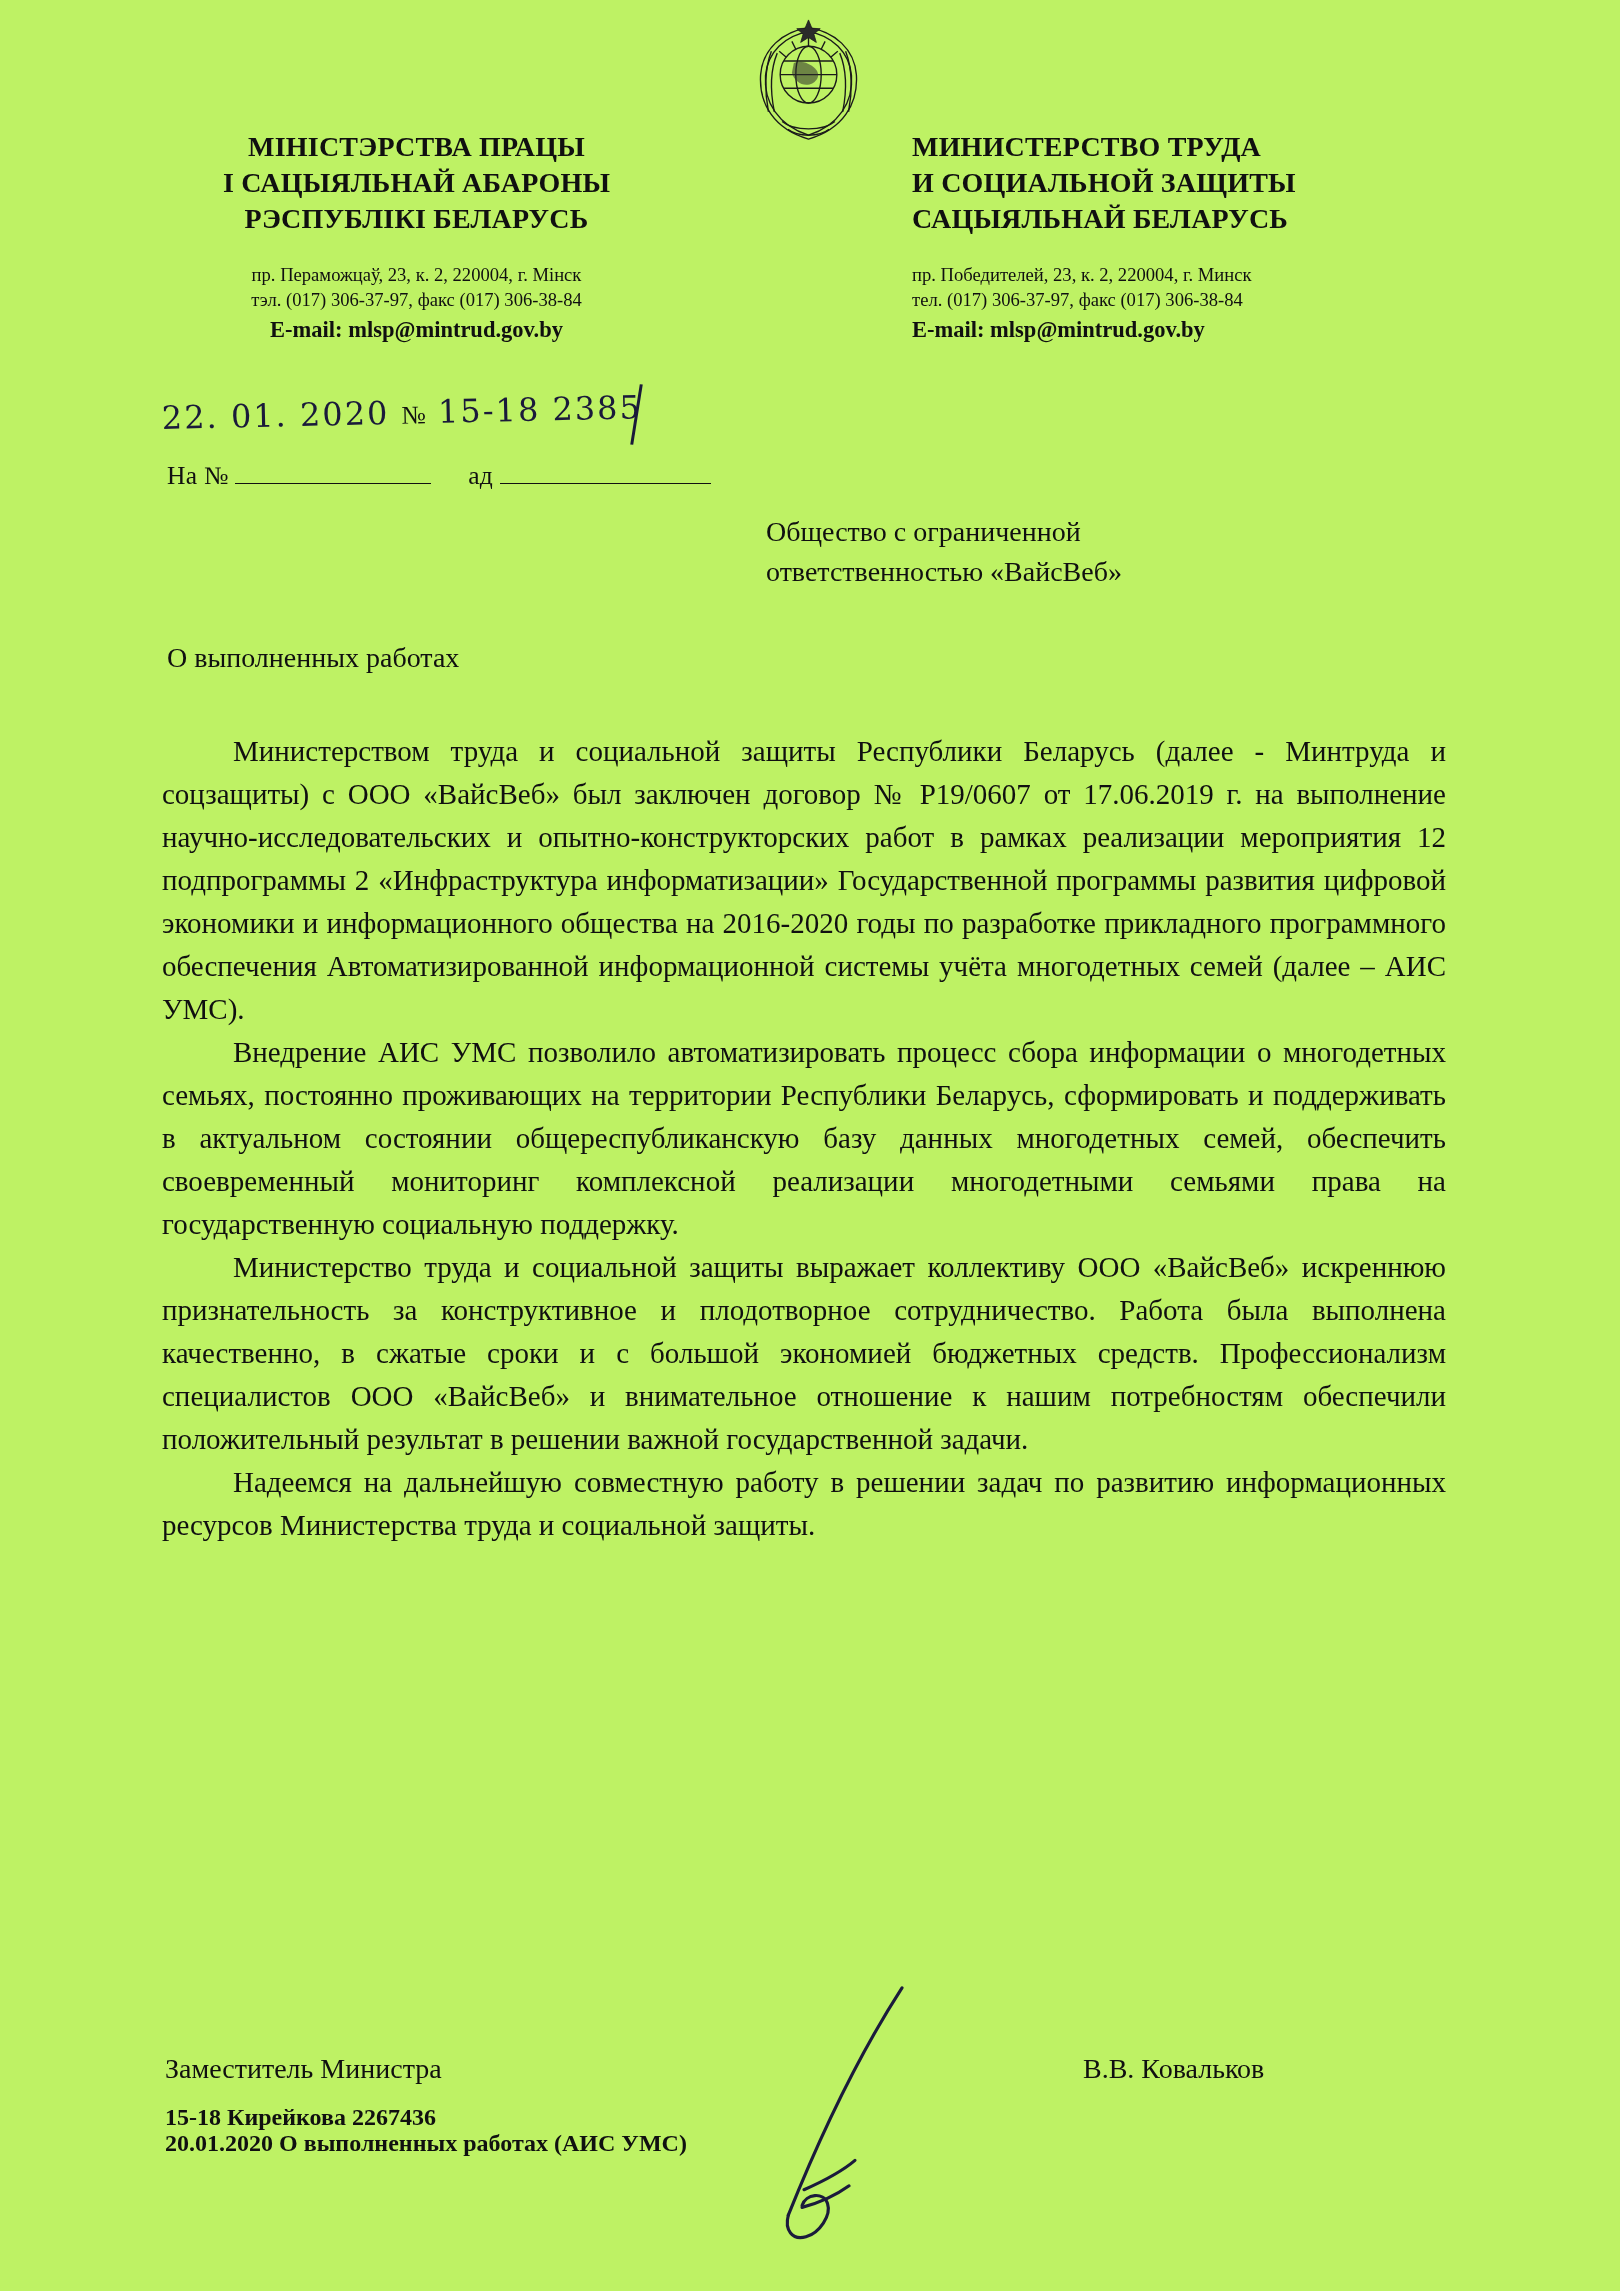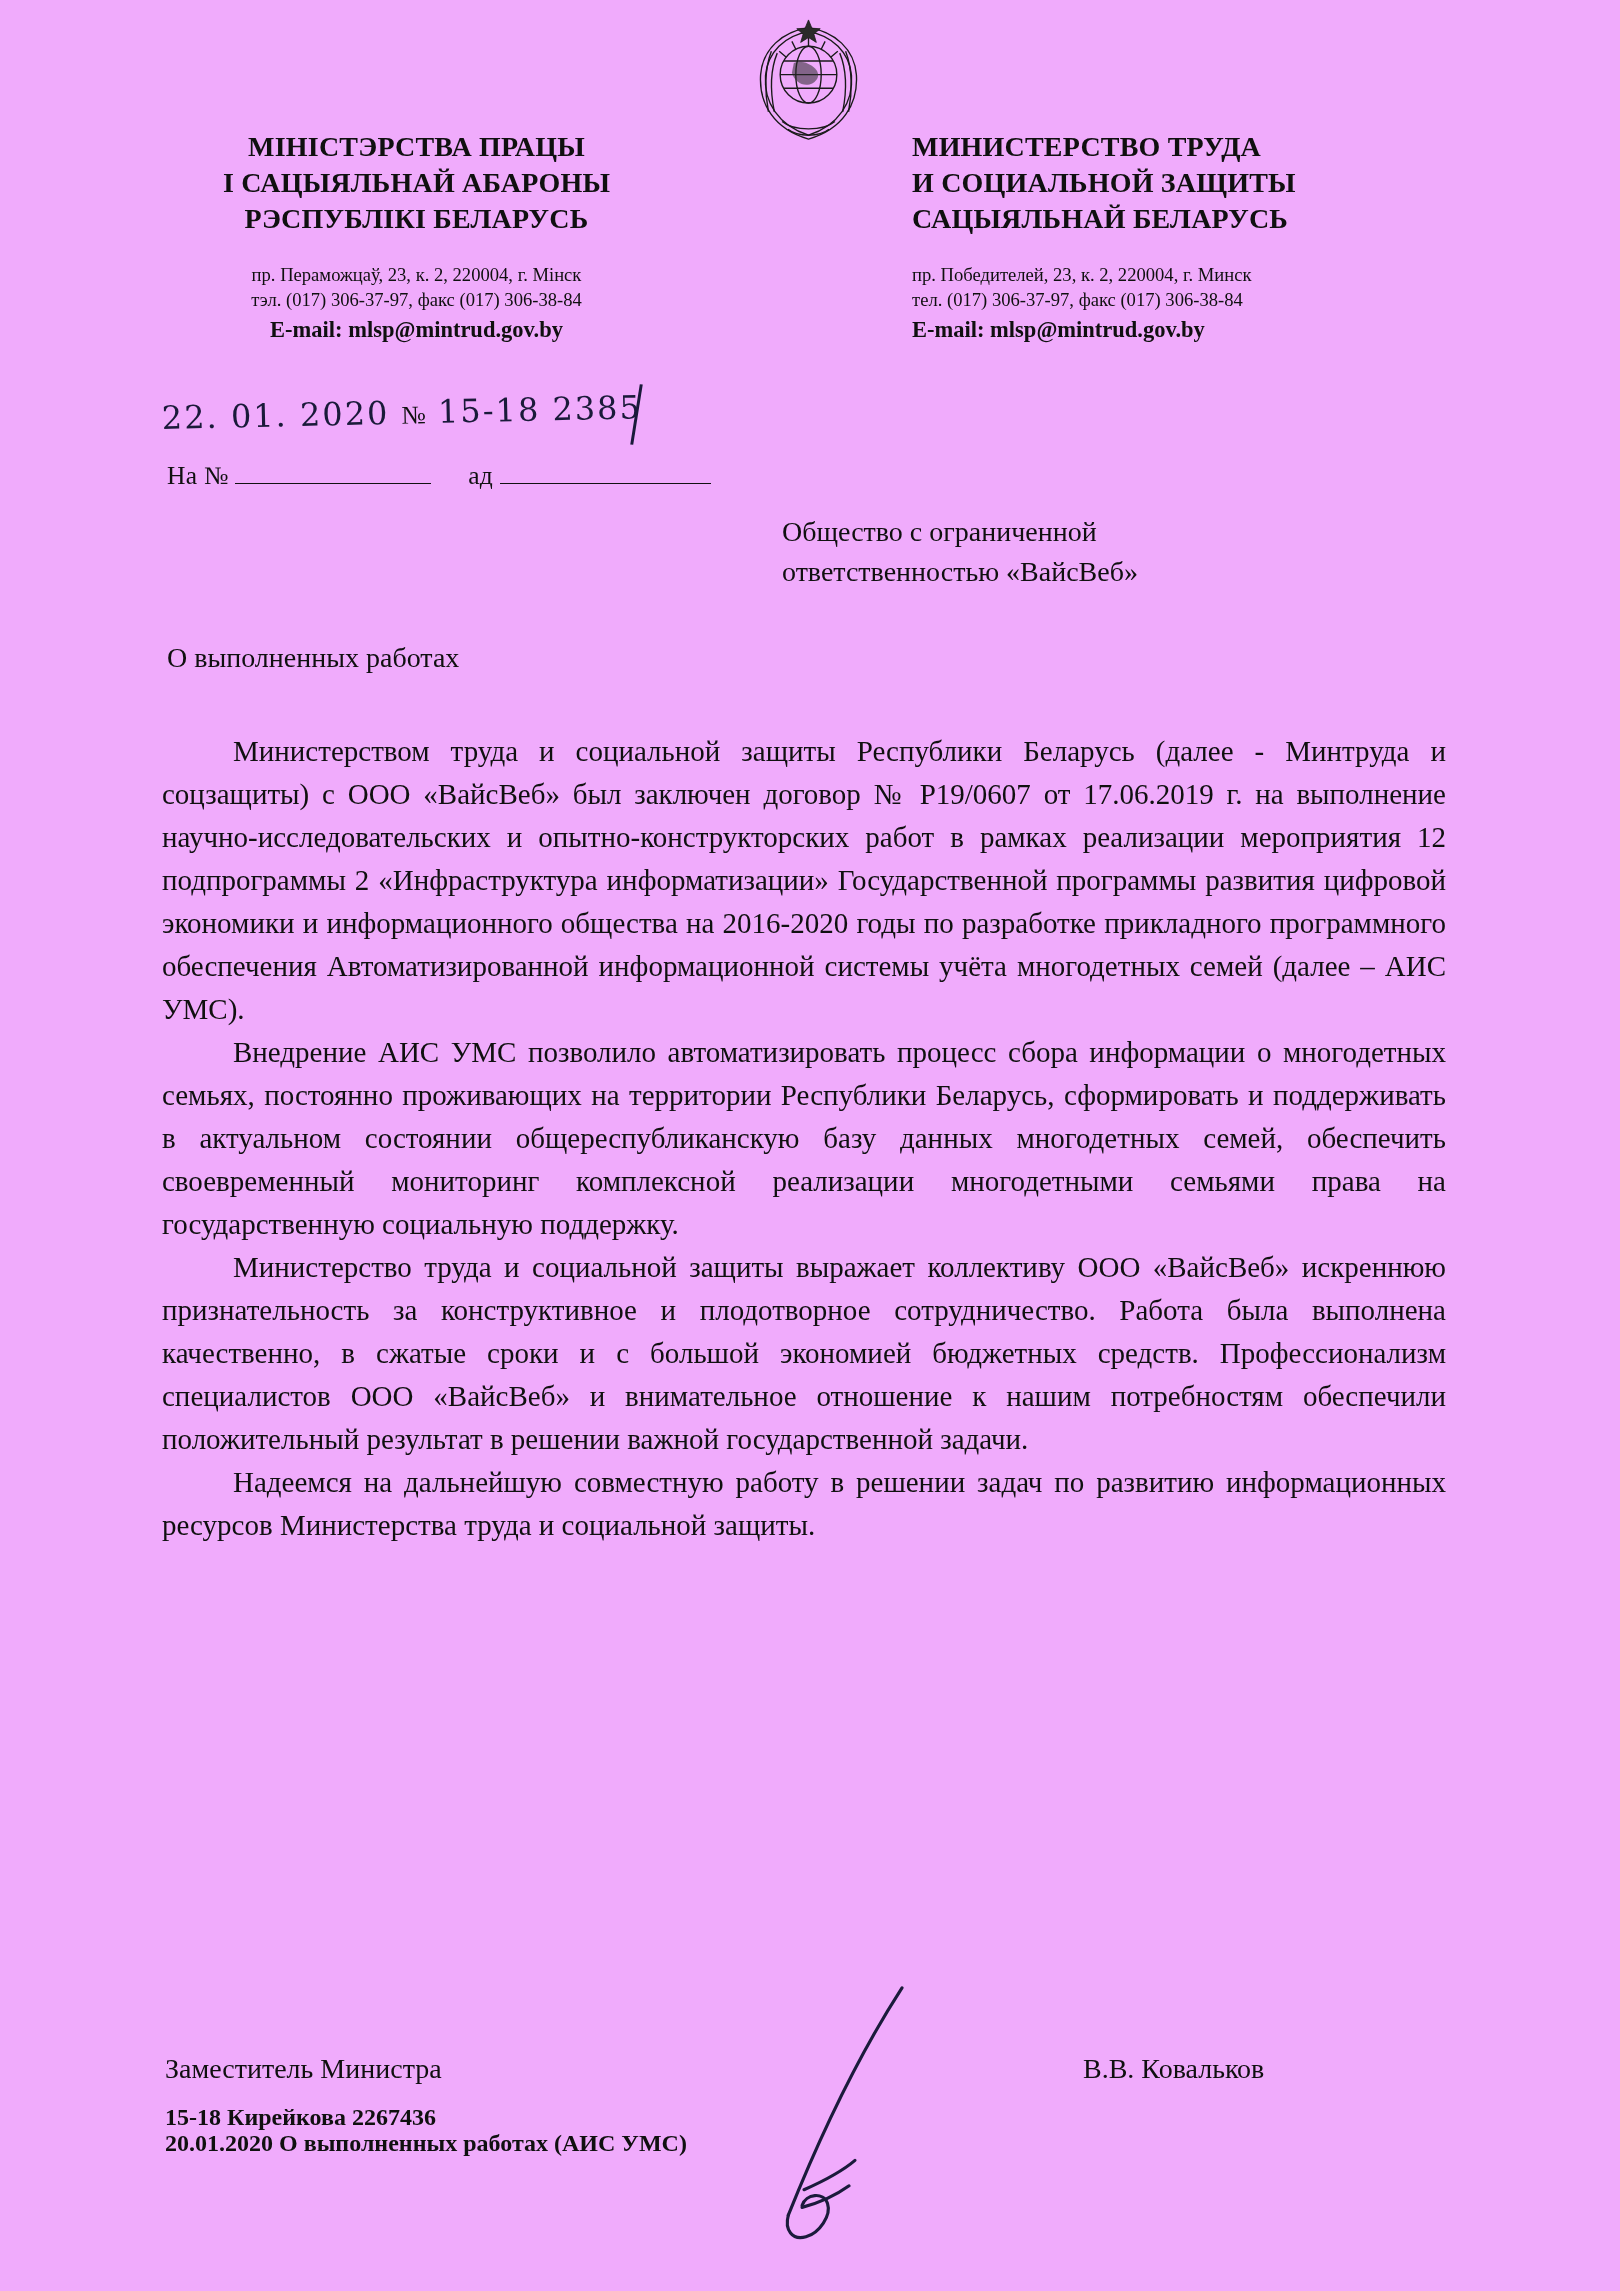--- a/index.html
+++ b/index.html
@@ -13,21 +13,21 @@
     position: relative;
     font-family: "Liberation Serif", serif;
     color: #101010;
     overflow: hidden;
   }
   .page {
     position: absolute;
     left: 0; top: 0;
     width: 1620px;
     height: 2292px;
-    background: #f0abfc;
+    background: #bef264;
   }
 
   
   .emblem {
     position: absolute;
     left: 745px;
     top: 13.7px;
     width: 127px;
     height: 132px;
   }
@@ -104,21 +104,21 @@
   .rule {
     display: inline-block;
     border-bottom: 1.6px solid #111;
     height: 19.6px;
     vertical-align: baseline;
   }
 
   
   .addressee {
     position: absolute;
-    left: 782px;
+    left: 766px;
     top: 512px;
     width: 608px;
     font-size: 28px;
     line-height: 40px;
   }
 
   
   .subject {
     position: absolute;
     left: 167px;

